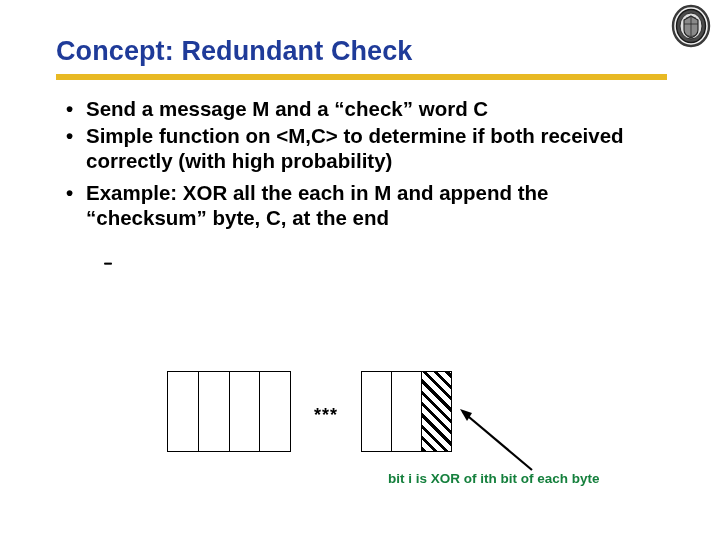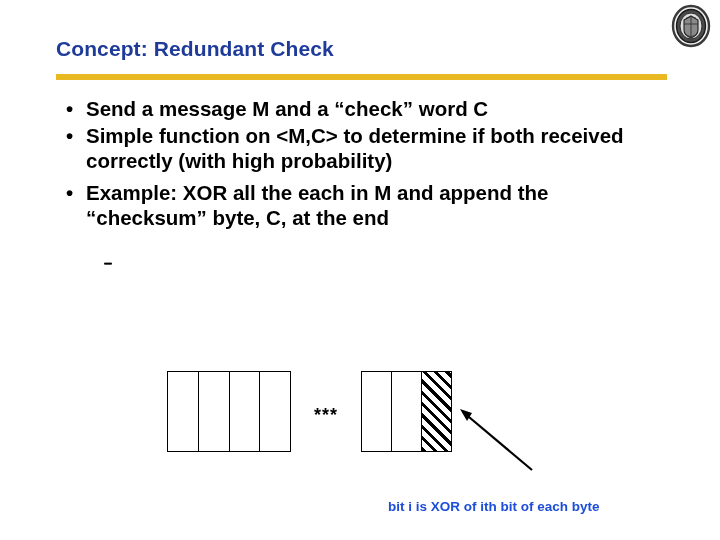--- a/index.html
+++ b/index.html
@@ -29,21 +29,21 @@
     top: 4px;
     width: 44px;
     height: 44px;
   }
 
   
   .slide-title {
     position: absolute;
     left: 56px;
     top: 37px;
-    font-size: 21px;
+    font-size: 27px;
     font-weight: bold;
     color: #1F3B99;
     letter-spacing: 0.1px;
     white-space: nowrap;
     line-height: 1.1;
   }
 
   .title-rule {
     position: absolute;
     left: 56px;
@@ -171,24 +171,24 @@
     position: absolute;
     left: 450px;
     top: 402px;
     width: 95px;
     height: 78px;
   }
 
   .diagram-caption {
     position: absolute;
     left: 388px;
-    top: 499px;
+    top: 471px;
     font-size: 13.5px;
     font-weight: bold;
-    color: #1d4ed8;
+    color: #15803d;
     white-space: nowrap;
     line-height: 16px;
   }
 </style>
 </head>
 <body>
 
 <div class="slide">
 
   <div class="logo-seal">

